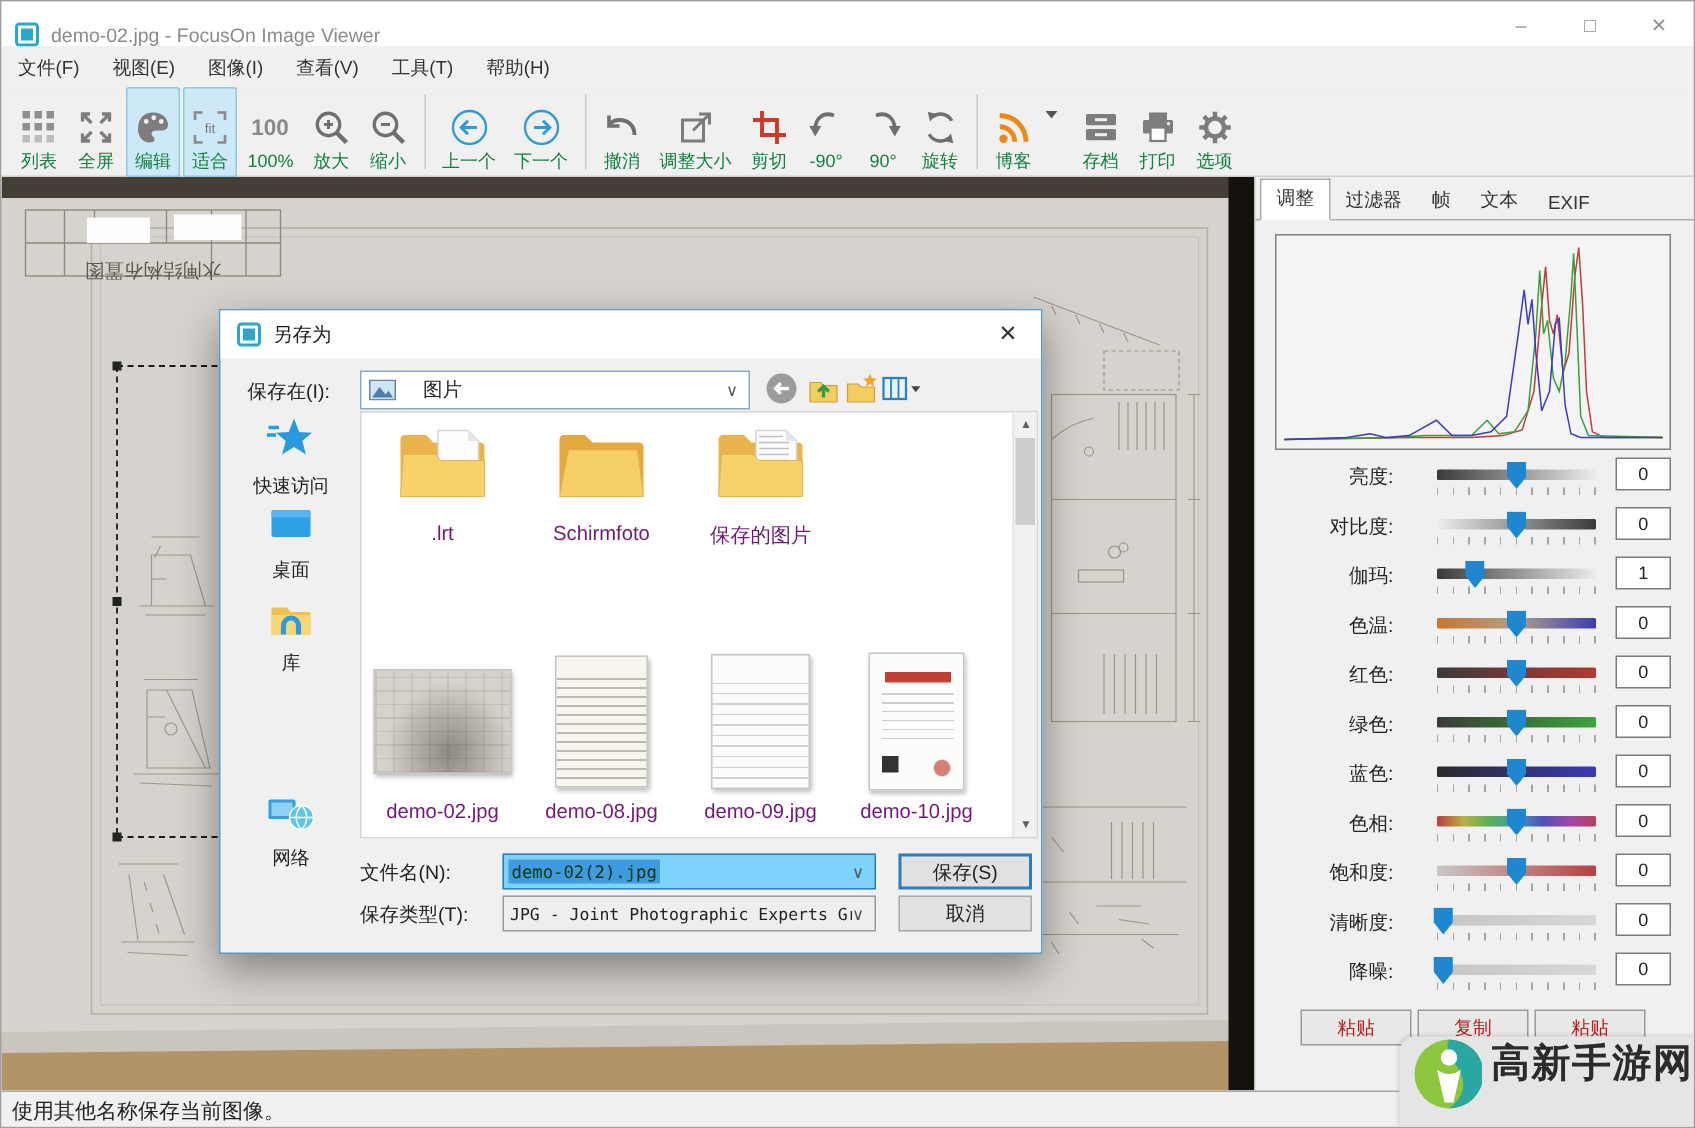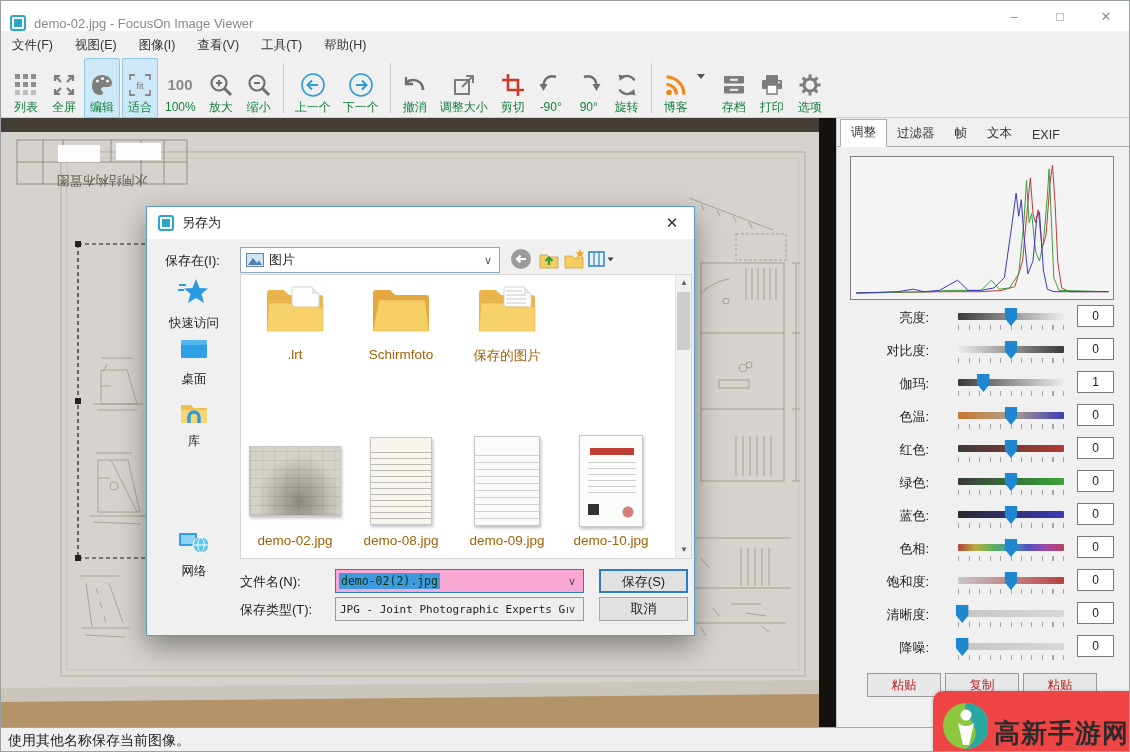--- a/index.html
+++ b/index.html
@@ -73,30 +73,30 @@
   .dlg-title{position:absolute;left:0;top:0;width:100%;height:32px;background:#fff;
              display:flex;align-items:center}
   .dlg-title .app-ico{margin-left:11px}
   .dlg-title-text{font-size:13px;color:#1a1a1a}
   .dlg-close{position:absolute;right:2px;top:0;width:40px;height:32px;text-align:center;
              line-height:32px;font-size:15px;color:#333}
   .savein-row{position:absolute;left:0;top:40px;width:100%;height:26px}
   .savein-label{position:absolute;left:18px;top:5px;font-size:13px;color:#222}
   .savein-combo{position:absolute;left:93px;top:0;width:258px;height:24px;background:#fff;
                 border:1px solid #8aa8c0;display:flex;align-items:center}
-  .savein-combo .ctext{font-size:13px;color:#222;margin-left:5px}
+  .savein-combo .ctext{font-size:13px;color:#222;margin-left:18px}
   .chev{margin-left:auto;margin-right:7px;color:#555;font-size:11px}
   .navico{position:absolute;top:1px}
   .dlg-side{position:absolute;left:2px;top:70px;width:90px;height:300px}
   .side-item{position:absolute;left:0;width:90px;text-align:center}
   .side-item .slbl{font-size:12.5px;color:#222;margin-top:2px}
   .filelist{position:absolute;left:93px;top:67px;width:452px;height:285px;background:#fff;
             border:1px solid #d5d5d5;box-sizing:border-box}
   .fitem{position:absolute;width:104px;text-align:center}
-  .fitem .flbl{font-size:13.5px;color:#a16207;margin-top:4px;white-space:nowrap}
+  .fitem .flbl{font-size:13.5px;color:#701a75;margin-top:4px;white-space:nowrap}
   .fthumb{display:inline-block;box-shadow:1px 2px 3px rgba(0,0,0,.25);border:1px solid #c6c6c6;box-sizing:border-box}
   .t-demo02{width:92px;height:70px;background:
       radial-gradient(ellipse at 55% 80%,rgba(70,62,55,.5),rgba(70,62,55,0) 60%),
       repeating-linear-gradient(0deg,rgba(125,118,106,.18) 0 1px,transparent 1px 9px),
       repeating-linear-gradient(90deg,rgba(125,118,106,.14) 0 1px,transparent 1px 12px),#d5d2ca}
   .t-demo08{width:62px;height:88px;background:
       linear-gradient(#f7f5ee 0 12px,transparent 12px),
       repeating-linear-gradient(0deg,transparent 0 5px,rgba(95,95,95,.4) 5px 6px),#f7f5ee}
   .t-demo09{width:66px;height:90px;background:
       linear-gradient(#fbfbf9 0 14px,transparent 14px),
@@ -106,39 +106,39 @@
       linear-gradient(#333,#333) no-repeat 8px 68px/11px 11px,
       radial-gradient(circle at 48px 76px,rgba(190,60,50,.65) 0 5px,transparent 6px),
       repeating-linear-gradient(0deg,transparent 0 5px,rgba(120,120,120,.35) 5px 6px) no-repeat 8px 26px/48px 36px,#fcfcfa}
   .scrollbar{position:absolute;right:0;top:0;width:16px;height:100%;background:#f1f1f1;border-left:1px solid #e2e2e2;box-sizing:border-box}
   .sb-arrow{position:absolute;left:0;width:16px;height:16px;color:#606060;font-size:8px;
             text-align:center;line-height:16px}
   .sb-thumb{position:absolute;left:1px;top:17px;width:13px;height:58px;background:#cdcdcd}
   .fname-row{position:absolute;left:0;top:362px;width:100%;height:24px}
   .ftype-row{position:absolute;left:0;top:390px;width:100%;height:24px}
   .frow-label{position:absolute;left:93px;top:4px;font-size:13px;color:#222}
-  .fname-field{position:absolute;left:188px;top:0;width:247px;height:22px;background:#f9a8d4;
+  .fname-field{position:absolute;left:188px;top:0;width:247px;height:22px;background:#7dd3fc;
                border:1px solid #2d7cc1;display:flex;align-items:center}
   .fname-sel{font-family:"DejaVu Sans Mono",monospace;font-size:11.5px;color:#0d330d;
              background:#3f9be0;margin-left:3px;padding:1px 2px}
   .ftype-combo{position:absolute;left:188px;top:0;width:247px;height:22px;background:#eee;
                border:1px solid #999;display:flex;align-items:center}
   .ftype-combo .ctext{font-family:"DejaVu Sans Mono",monospace;font-size:11px;color:#222;
                       margin-left:4px;white-space:nowrap;overflow:hidden}
   .dlg-btn{position:absolute;left:452px;top:0;width:89px;height:24px;background:#e1e1e1;
            font-size:13px;color:#222;text-align:center;line-height:22px;box-sizing:border-box}
   .btn-save{border:2px solid #2d7cc1}
   .btn-cancel{border:1px solid #a9a9a9}
   
   .statusbar{position:absolute;left:0;top:726px;width:100%;height:26px;background:#f0f0f0;
              border-top:1px solid #a8a8a8;box-sizing:border-box}
   .status-text{font-size:14px;color:#222;line-height:24px;padding-left:7px}
   
-  .watermark{position:absolute;right:0;bottom:0;width:196px;height:60px;background:#ef4444;
-             border-radius:10px 0 0 0;z-index:9;display:flex;align-items:flex-end;
+  .watermark{position:absolute;right:0;bottom:0;width:196px;height:60px;background:#e5e5e5;
+             border-radius:10px 0 0 0;z-index:9;display:flex;align-items:flex-start;
              box-shadow:-1px -1px 3px rgba(0,0,0,.12)}
   .wm-text{font-size:26px;font-weight:bold;color:#2b2b2b;letter-spacing:1px;margin-left:6px;white-space:nowrap}
 </style>
 </head>
 <body>
 
 <div class="titlebar">
   <span class="app-ico">
       <i></i>
     </span>

